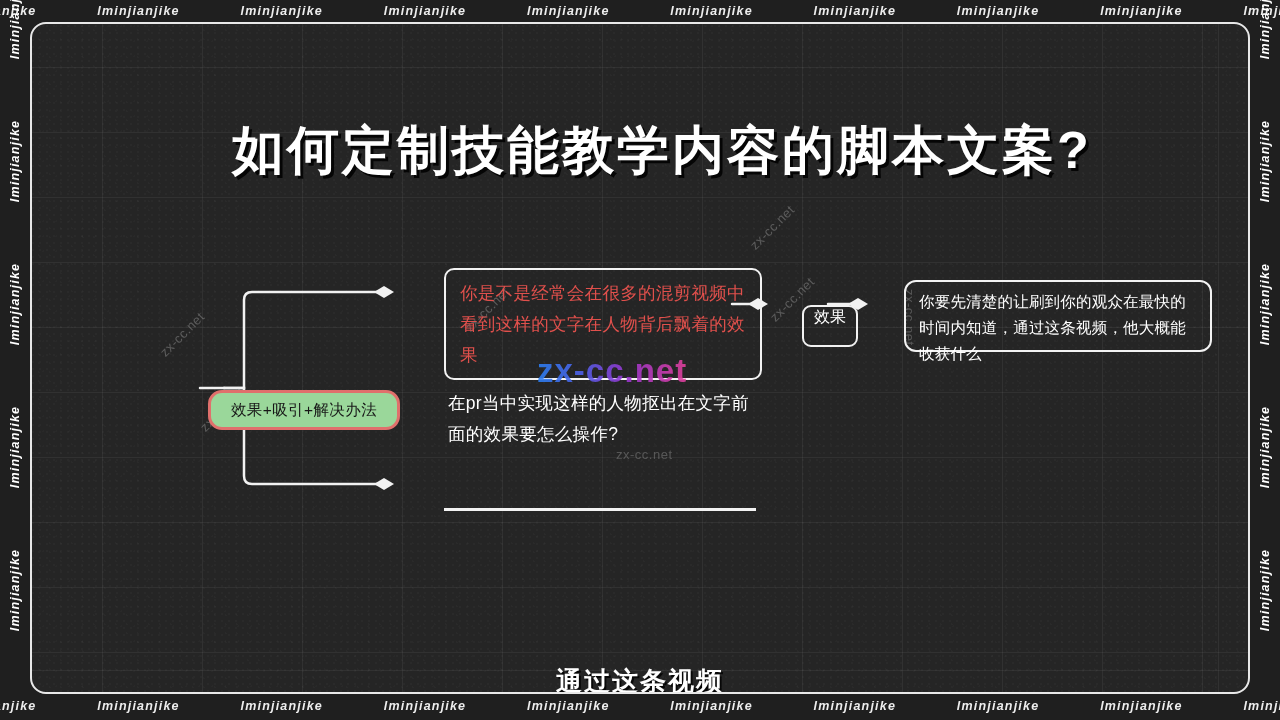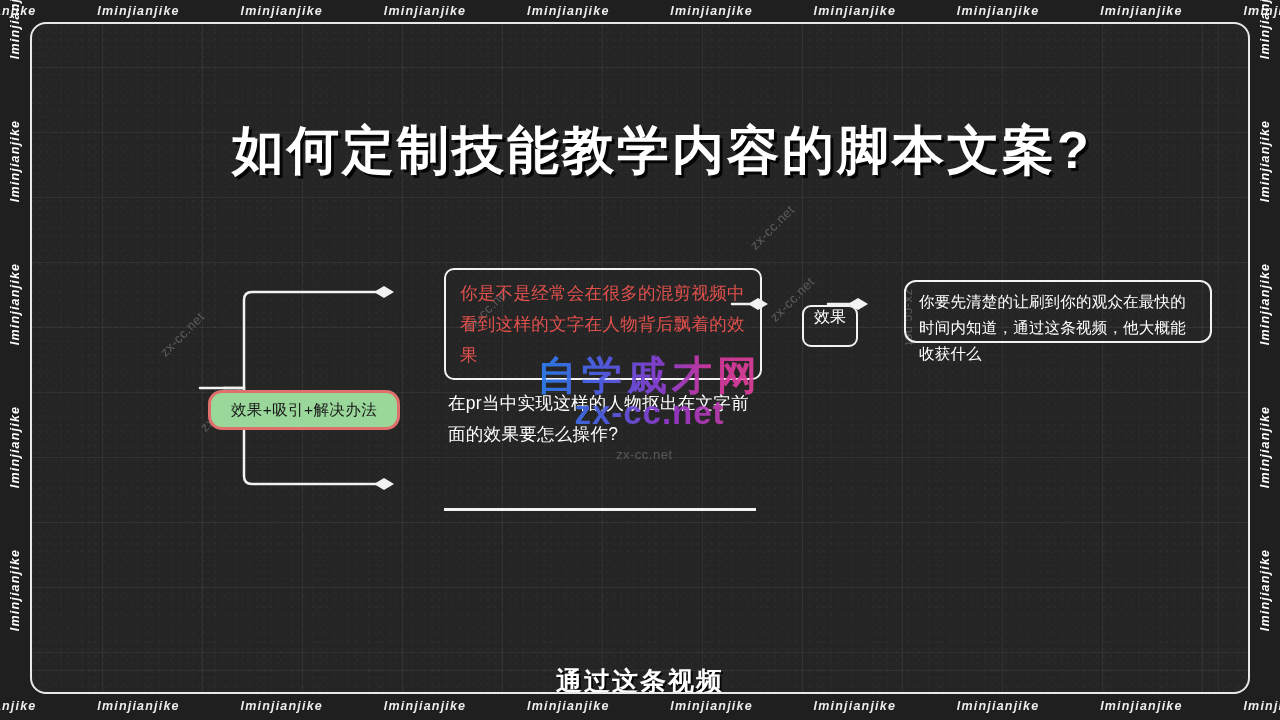--- a/index.html
+++ b/index.html
@@ -159,21 +159,21 @@
     width: 56px; height: 42px;
     border: 2.5px solid #f2f2f2;
     border-radius: 9px;
     display: flex; align-items: flex-start; justify-content: center;
     color: #ffffff;
     font-size: 16px;
   }
 
   #node-right {
     left: 872px; top: 256px;
-    width: 308px; height: 63px;
+    width: 308px; height: 72px;
     border: 2.5px solid #f2f2f2;
     border-radius: 12px;
     padding: 7px 12px 0 13px;
     color: #ffffff;
     font-size: 15.5px;
     line-height: 26px;
     letter-spacing: .2px;
   }
 
   
@@ -320,19 +320,18 @@
 
     <div class="node" id="node-effect">
       <span>效果</span>
     </div>
 
     <div class="node" id="node-right">
       <span>你要先清楚的让刷到你的观众在最快的时间内知道，通过这条视频，他大概能收获什么</span>
     </div>
 
     <div id="brand-wm">
-      <span class="cn">自学戚才网</span>
       <span class="url">zx-cc.net</span>
     </div>
 
     <div id="footer-note">通过这条视频</div>
   </div>
 </div>
 
 </body></html>

